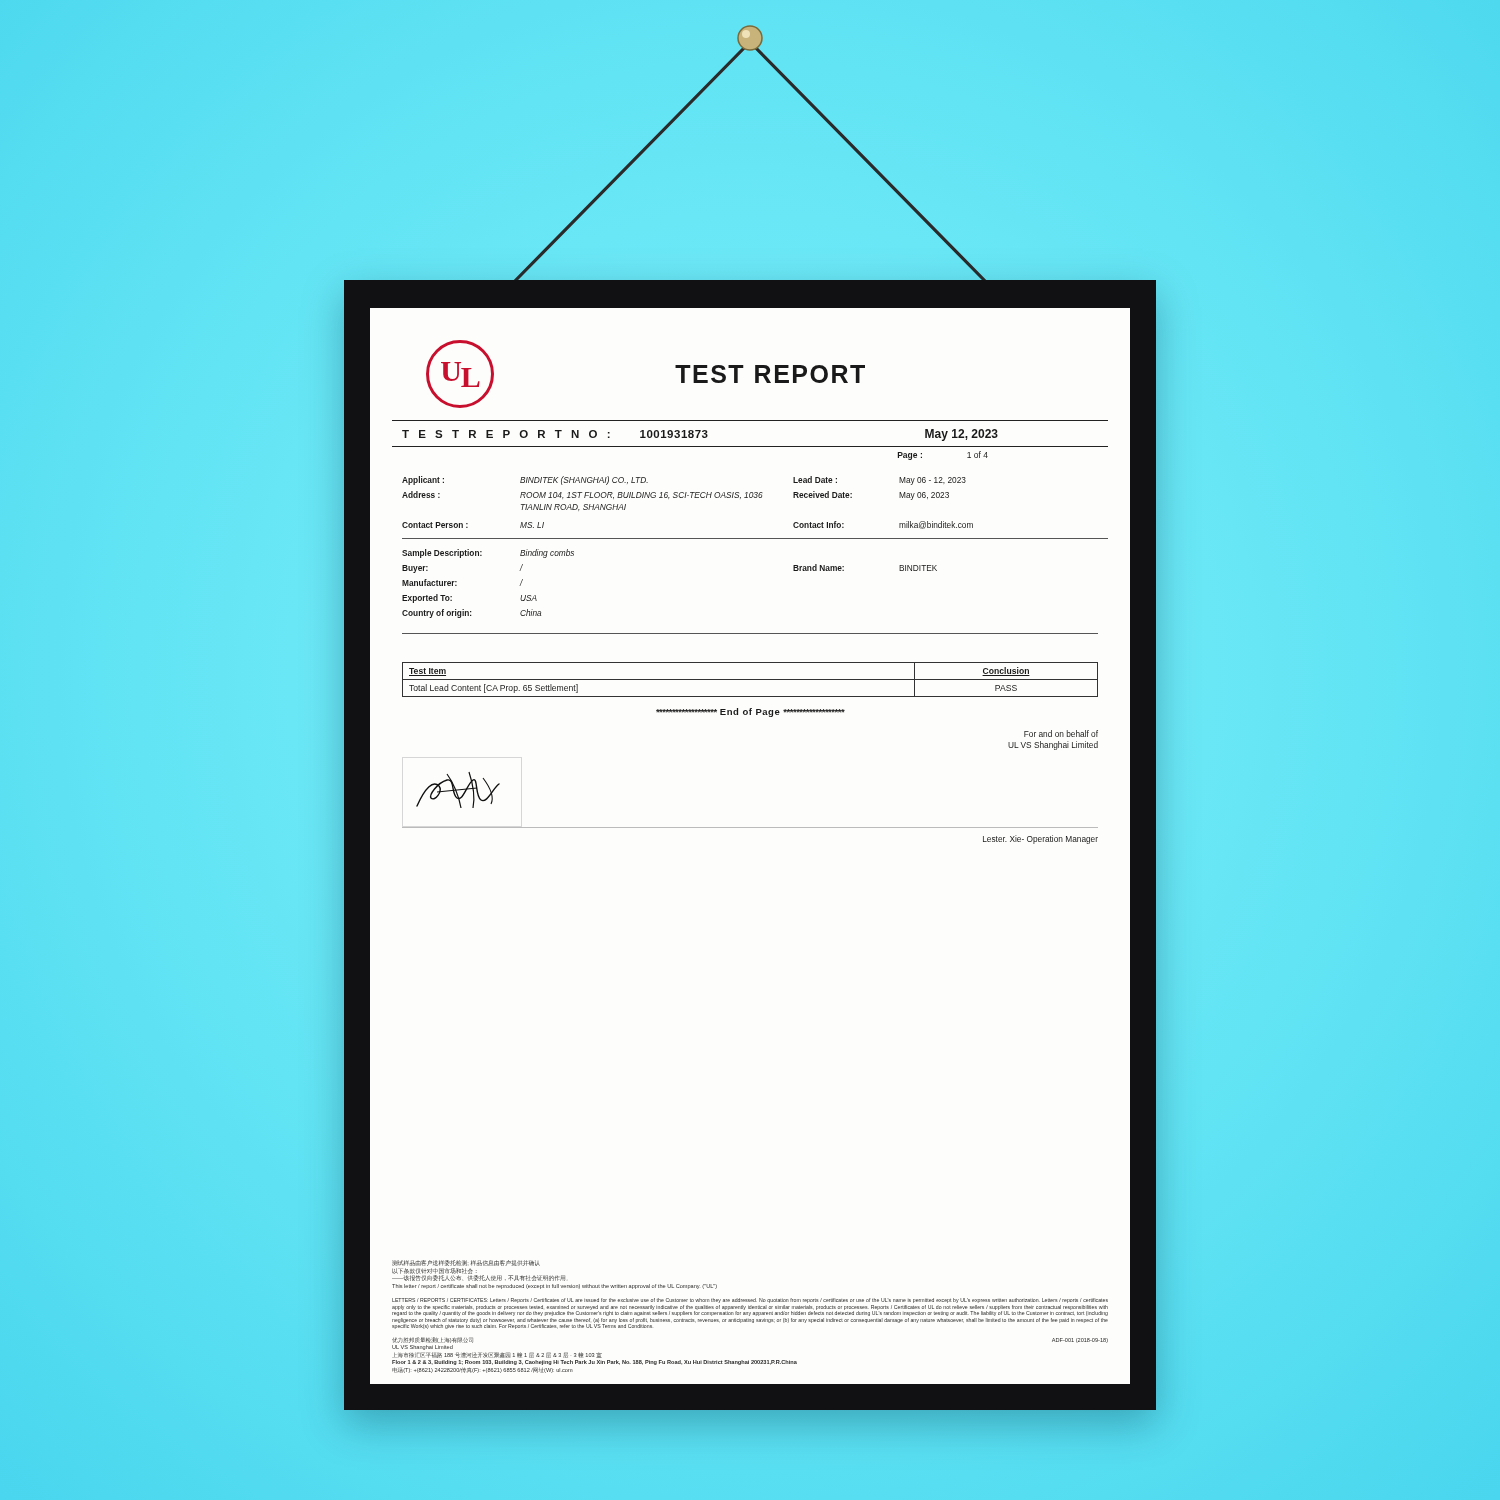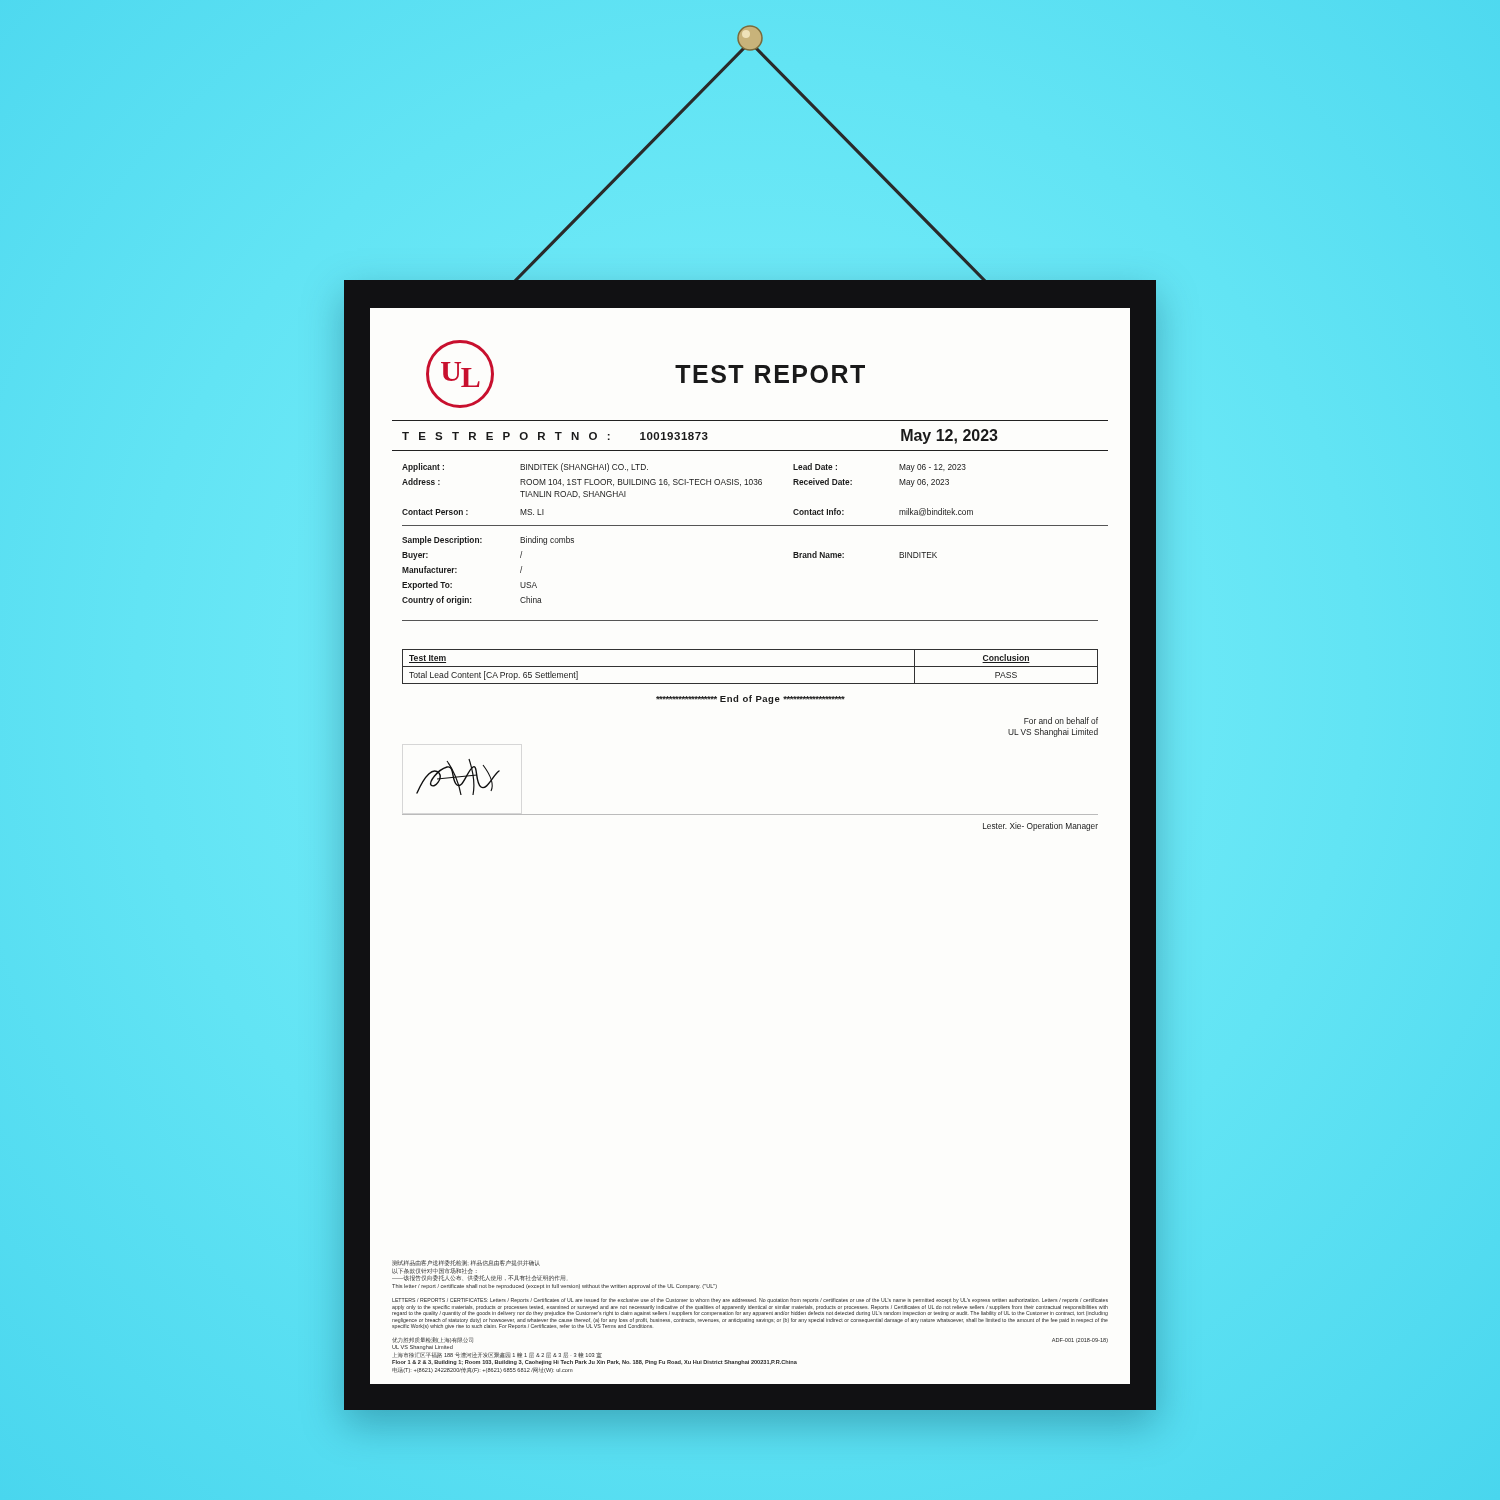--- a/index.html
+++ b/index.html
@@ -103,21 +103,21 @@
     align-items: center;
     padding: 6px 0 5px 10px;
     font-size: 11.5px;
     font-weight: bold;
   }
   .report-no-label { letter-spacing: 3px; }
   .report-no-value { margin-left: 26px; letter-spacing: 0.5px; }
   .report-date {
     margin-left: auto;
     margin-right: 110px;
-    font-size: 16px;
+    font-size: 12px;
     font-weight: bold;
   }
 
   .page-row {
     display: flex;
     justify-content: flex-end;
     font-size: 8.5px;
     padding: 3px 0 4px 0;
     font-weight: bold;
   }
@@ -128,21 +128,21 @@
   .info-block {
     padding: 10px 0 4px 10px;
   }
   .info-row {
     display: flex;
     font-size: 8.3px;
     line-height: 12px;
     margin-bottom: 3px;
   }
   .info-row .lbl { width: 118px; font-weight: bold; flex: 0 0 auto; }
-  .info-row .val { width: 273px; flex: 0 0 auto; }
+  .info-row .val { width: 273px; flex: 0 0 auto; font-style: italic; }
   .info-row .lbl2 { width: 106px; font-weight: bold; flex: 0 0 auto; }
   .info-row .val2 { flex: 1; }
 
   .info-sep { border-top: 1px solid #555; margin: 7px 0 8px 0; }
 
   
   .results {
     margin: 28px 10px 0 10px;
     border: 1px solid #333;
     border-collapse: collapse;
@@ -246,20 +246,24 @@
     <div class="rule"></div>
 
     <div class="report-no-row">
       <span class="report-no-label">T E S T   R E P O R T   N O :</span>
       <span class="report-no-value">1001931873</span>
       <span class="report-date">May 12, 2023</span>
     </div>
 
     <div class="rule"></div>
 
+    <div class="page-row">
+      <span class="plabel">Page :</span>
+      <span class="pvalue">1 of 4</span>
+    </div>
 
     <div class="info-block">
       <div class="info-row">
         <span class="lbl">Applicant :</span>
         <span class="val">BINDITEK (SHANGHAI) CO., LTD.</span>
         <span class="lbl2">Lead Date :</span>
         <span class="val2">May 06 - 12, 2023</span>
       </div>
       <div class="info-row">
         <span class="lbl">Address :</span>

